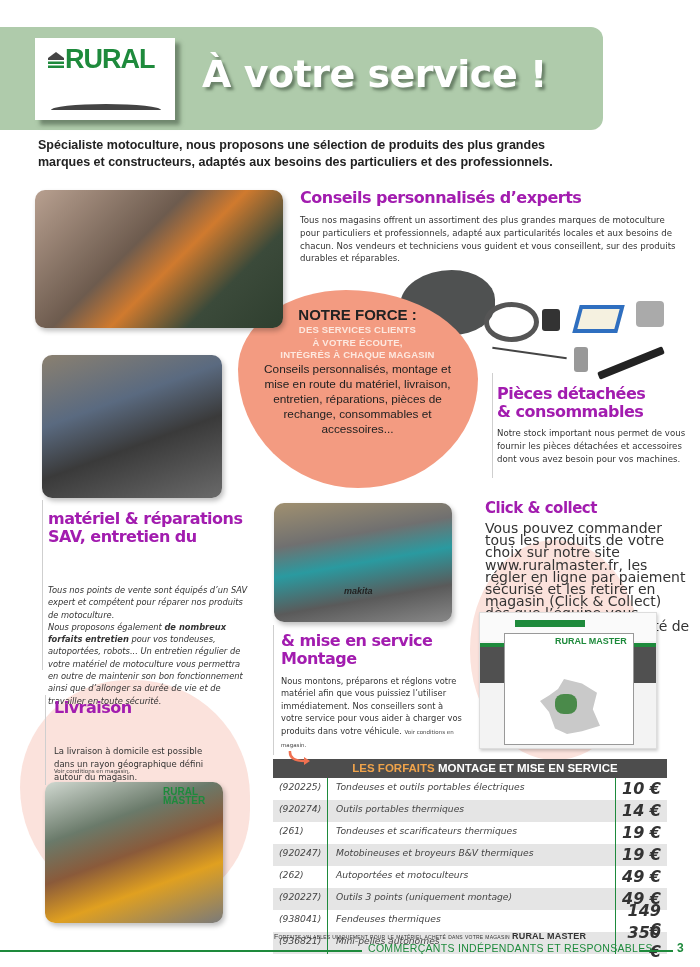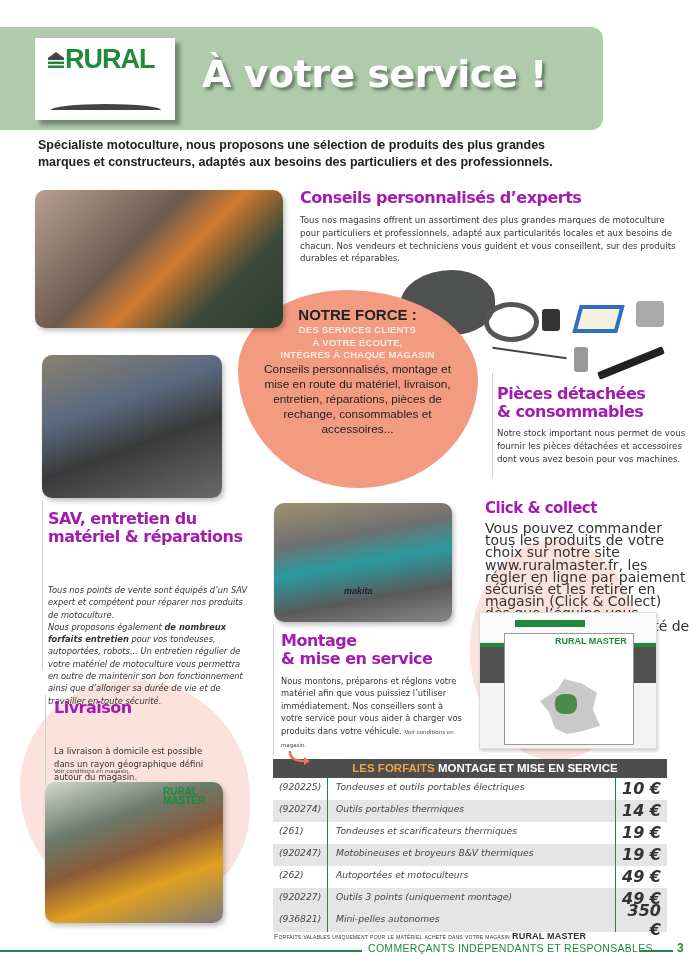--- a/index.html
+++ b/index.html
@@ -127,22 +127,22 @@
 <div class="abs vline" style="left:492px; top:373px; height:105px;"></div>
 <div class="abs h-title" style="left:497px; top:385px; font-size:16px;">
   <div>Pièces détachées</div>
   <div>&amp; consommables</div>
 </div>
 <div class="abs body-text" style="left:497px; top:427px; width:195px;">Notre stock important nous permet de vous fournir les pièces détachées et accessoires dont vous avez besoin pour vos machines.</div>
 
 <div class="abs photo ph-sav"></div>
 <div class="abs vline" style="left:42px; top:500px; height:170px;"></div>
 <div class="abs h-title" style="left:48px; top:510px; font-size:16px;">
+  <div>matériel &amp; réparations</div>
   <div>SAV, entretien du</div>
-  <div>matériel &amp; réparations</div>
 </div>
 <div class="abs body-text" style="left:48px; top:584px; width:200px; font-size:8.3px; line-height:12.3px;font-style:italic;">
   <span>Tous nos points de vente sont équipés d’un SAV expert et compétent pour réparer nos produits de motoculture.</span><br>
   <span>Nous proposons également </span><b>de nombreux forfaits entretien</b><span> pour vos tondeuses, autoportées, robots... Un entretien régulier de votre matériel de motoculture vous permettra en outre de maintenir son bon fonctionnement ainsi que d’allonger sa durée de vie et de travailler en toute sécurité.</span>
 </div>
 
 <div class="abs h-title" style="left:485px; top:499px; font-size:15px;">Click &amp; collect</div>
 <div class="abs body-text" style="left:485px; top:522px; width:205px; font-size:14px; line-height:12.2px;">Vous pouvez commander tous les produits de votre choix sur notre site www.ruralmaster.fr, les régler en ligne par paiement sécurisé et les retirer en magasin (Click &amp; Collect) dès que l’équipe vous informe de la disponibilité de votre commande.</div>
 
 <div class="abs site">
@@ -154,22 +154,22 @@
     <div class="site-map"></div>
     <div style="position:absolute;left:50px;top:60px;width:22px;height:20px;background:#4a8a4a;border-radius:40%;"></div>
   </div>
 </div>
 
 <div class="abs photo ph-montage">
   <span class="ph-label" style="left:70px;top:83px;color:#222;font-style:italic;">makita</span>
 </div>
 <div class="abs vline" style="left:273px; top:625px; height:130px;"></div>
 <div class="abs h-title" style="left:281px; top:632px; font-size:16px;">
+  <div>&amp; mise en service</div>
   <div>Montage</div>
-  <div>&amp; mise en service</div>
 </div>
 <div class="abs body-text" style="left:281px; top:675px; width:185px; font-size:8.3px; line-height:12.4px;">
   <span>Nous montons, préparons et réglons votre matériel afin que vous puissiez l’utiliser immédiatement. Nos conseillers sont à votre service pour vous aider à charger vos produits dans votre véhicule.</span>
   <span class="small-note">Voir conditions en magasin.</span>
 </div>
 
 <div class="abs vline" style="left:45px; top:695px; height:90px;"></div>
 <div class="abs h-title" style="left:54px; top:699px; font-size:16px;">Livraison</div>
 <div class="abs body-text" style="left:54px; top:745px; width:170px; font-size:8.5px;">La livraison à domicile est possible dans un rayon géographique défini autour du magasin.</div>
 <div class="abs body-text small-note" style="left:54px; top:765px;">Voir conditions en magasin.</div>
@@ -208,20 +208,25 @@
   <div class="tbl-row">
     <div class="tbl-code">(262)</div>
     <div class="tbl-desc">Autoportées et motoculteurs</div>
     <div class="tbl-price">49 €</div>
   </div>
   <div class="tbl-row alt">
     <div class="tbl-code">(920227)</div>
     <div class="tbl-desc">Outils 3 points (uniquement montage)</div>
     <div class="tbl-price">49 €</div>
   </div>
+  <div class="tbl-row">
+    <div class="tbl-code">(938041)</div>
+    <div class="tbl-desc">Fendeuses thermiques</div>
+    <div class="tbl-price">149 €</div>
+  </div>
   <div class="tbl-row alt">
     <div class="tbl-code">(936821)</div>
     <div class="tbl-desc">Mini-pelles autonomes</div>
     <div class="tbl-price">350 €</div>
   </div>
 </div>
 
 <div class="abs tbl-note">
   <span style="font-variant: small-caps; text-transform: none;">Forfaits valables uniquement pour le matériel acheté dans votre magasin </span><b>RURAL MASTER</b>
 </div>

